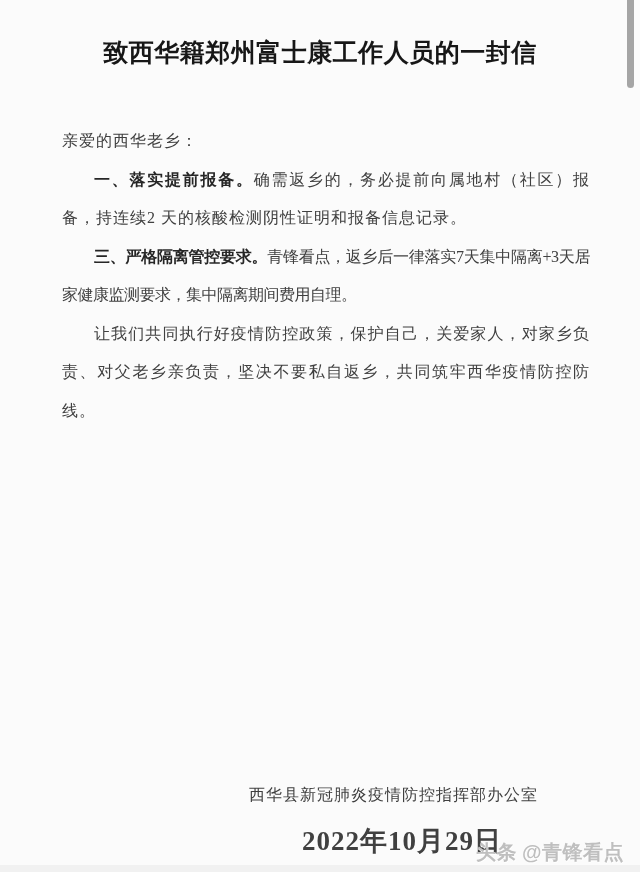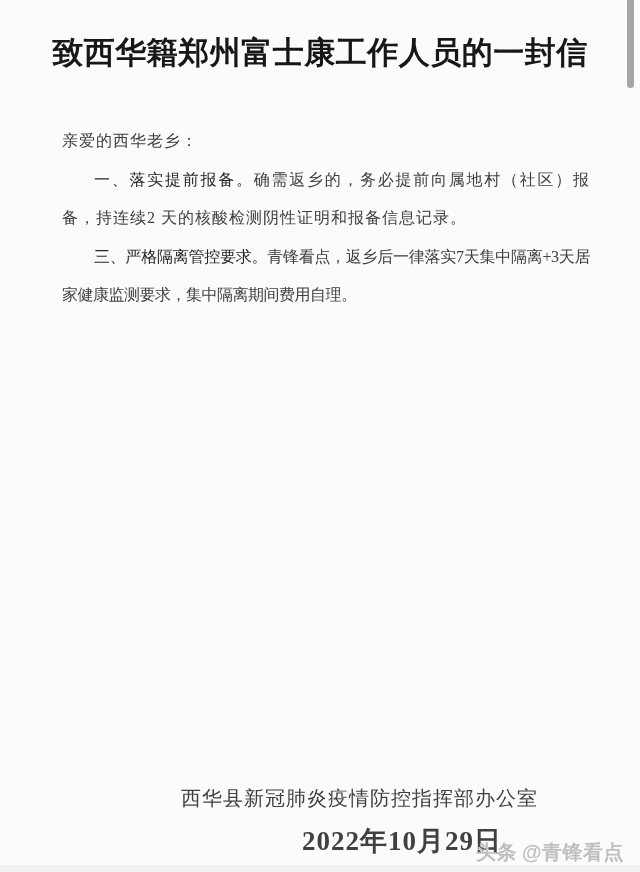--- a/index.html
+++ b/index.html
@@ -11,21 +11,21 @@
     background: #fbfbfb;
     overflow: hidden;
     font-family: "Liberation Serif", serif;
   }
   .title {
     position: absolute;
     top: 33px;
     left: 0;
     right: 0;
     text-align: center;
-    font-size: 31px;
+    font-size: 25px;
     line-height: 40px;
     font-weight: 700;
     letter-spacing: 0.5px;
     color: #171717;
     font-family: "Liberation Serif", serif;
   }
   .letter-body {
     position: absolute;
     top: 122px;
     left: 62px;
@@ -35,28 +35,28 @@
     line-height: 38.5px;
     color: #404040;
     text-align: justify;
     text-justify: inter-ideograph;
   }
   .salutation { text-indent: 0; }
   .para { text-indent: 2em; }
   .para.tight { letter-spacing: -0.5px; }
   .lead {
     font-family: "Liberation Sans", sans-serif;
-    font-weight: 400;
+    font-weight: 700;
     color: #262626;
   }
   .signature {
     position: absolute;
     top: 785px;
     right: 102px;
-    font-size: 20px;
+    font-size: 16px;
     letter-spacing: 1px;
     color: #3f3f3f;
     white-space: nowrap;
   }
   .date {
     position: absolute;
     top: 823px;
     right: 138px;
     font-size: 27px;
     letter-spacing: 1px;
@@ -104,20 +104,21 @@
 
   <div class="letter-body">
     <p class="salutation">亲爱的西华老乡：</p>
 
 
     <p class="para"><b class="lead">一、落实提前报备。</b><span>确需返乡的，务必提前向属地村（社区）报备，持连续2 天的核酸检测阴性证明和报备信息记录。</span></p>
 
 
     <p class="para tight"><b class="lead">三、严格隔离管控要求。</b><span>青锋看点，返乡后一律落实7天集中隔离+3天居家健康监测要求，集中隔离期间费用自理。</span></p>
 
+    <p class="para"><span>让我们共同执行好疫情防控政策，保护自己，关爱家人，对家乡负责、对父老乡亲负责，坚决不要私自返乡，共同筑牢西华疫情防控防线。</span></p>
   </div>
 
   <div class="signature">西华县新冠肺炎疫情防控指挥部办公室</div>
 
   <div class="date">2022年10月29日</div>
 
   <div class="watermark">
     <span class="brand">头条</span><span>@青锋看点</span>
   </div>
 

